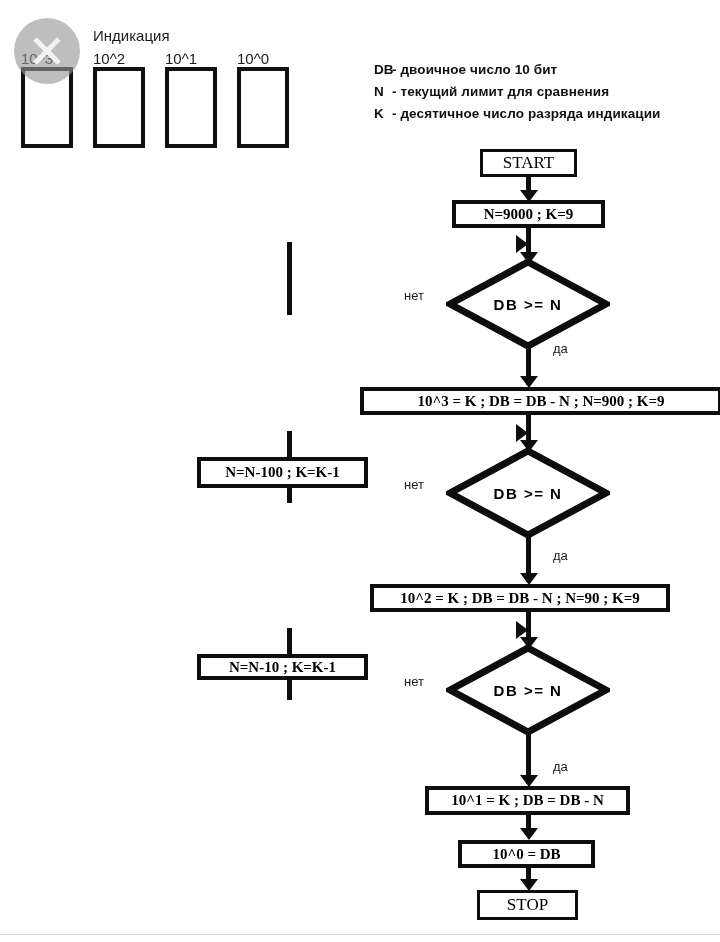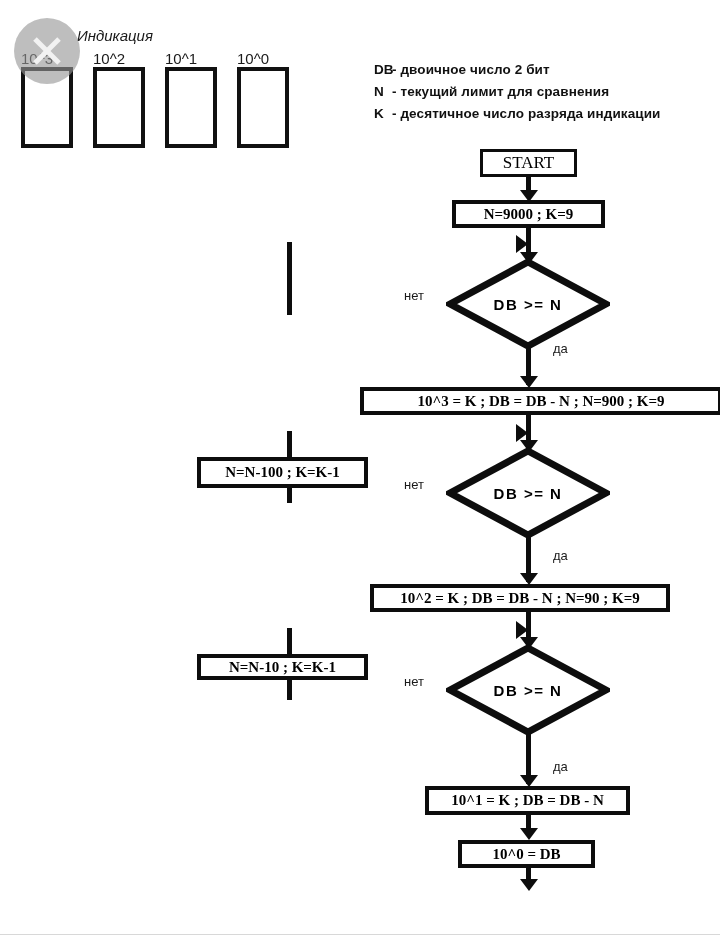--- a/index.html
+++ b/index.html
@@ -111,36 +111,36 @@
   .wm::before{transform:translate(-50%,-50%) rotate(45deg);}
   .wm::after{transform:translate(-50%,-50%) rotate(-45deg);}
 
   .footer-rule{position:absolute;left:0;width:720px;height:1px;background:#d8d8d8;}
 </style>
 </head>
 <body>
 
 <div id="stage">
 
-  <div class="ind-title" style="left:77px;top:27px;font-style:italic;">Индикация</div>
+  <div class="ind-title" style="left:93px;top:27px;">Индикация</div>
 
   <div class="ind-label" style="left:21px;top:50px;">10^3</div>
   <div class="ind-box" style="left:21px;top:67px;width:52px;height:81px;"></div>
 
   <div class="ind-label" style="left:93px;top:50px;">10^2</div>
   <div class="ind-box" style="left:93px;top:67px;width:52px;height:81px;"></div>
 
   <div class="ind-label" style="left:165px;top:50px;">10^1</div>
   <div class="ind-box" style="left:165px;top:67px;width:52px;height:81px;"></div>
 
   <div class="ind-label" style="left:237px;top:50px;">10^0</div>
   <div class="ind-box" style="left:237px;top:67px;width:52px;height:81px;"></div>
 
   <div class="legend" style="left:338px;top:62px;">
-    <span class="lk">DB</span><span>- двоичное число  2 бит</span>
+    <span class="lk">DB</span><span>- двоичное число  10 бит</span>
   </div>
   <div class="legend" style="left:338px;top:106px;">
     <span class="lk">K</span><span>- десятичное число разряда индикации</span>
   </div>
   <div class="legend" style="left:338px;top:84px;">
     <span class="lk">N</span><span>- текущий лимит для сравнения</span>
   </div>
 
   <div class="node term" style="left:480px;top:149px;width:97px;height:28px;">START</div>
   <div class="ln vln" style="left:526px;top:177px;height:17px;"></div>
@@ -226,18 +226,19 @@
   <div class="node proc" style="left:425px;top:786px;width:205px;height:29px;">10^1 = K ; DB = DB - N</div>
 
   <div class="ln vln" style="left:526px;top:815px;height:18px;"></div>
   <div class="arrow-down" style="left:520px;top:828px;"></div>
 
   <div class="node proc" style="left:458px;top:840px;width:137px;height:28px;">10^0 = DB</div>
 
   <div class="ln vln" style="left:526px;top:868px;height:16px;"></div>
   <div class="arrow-down" style="left:520px;top:879px;"></div>
 
+  <div class="node term" style="left:477px;top:890px;width:101px;height:30px;">STOP</div>
 
   <div class="wm" style="left:14px;top:18px;width:66px;height:66px;"></div>
 
   <div class="footer-rule" style="top:934px;"></div>
 
 </div>
 
 </body></html>

